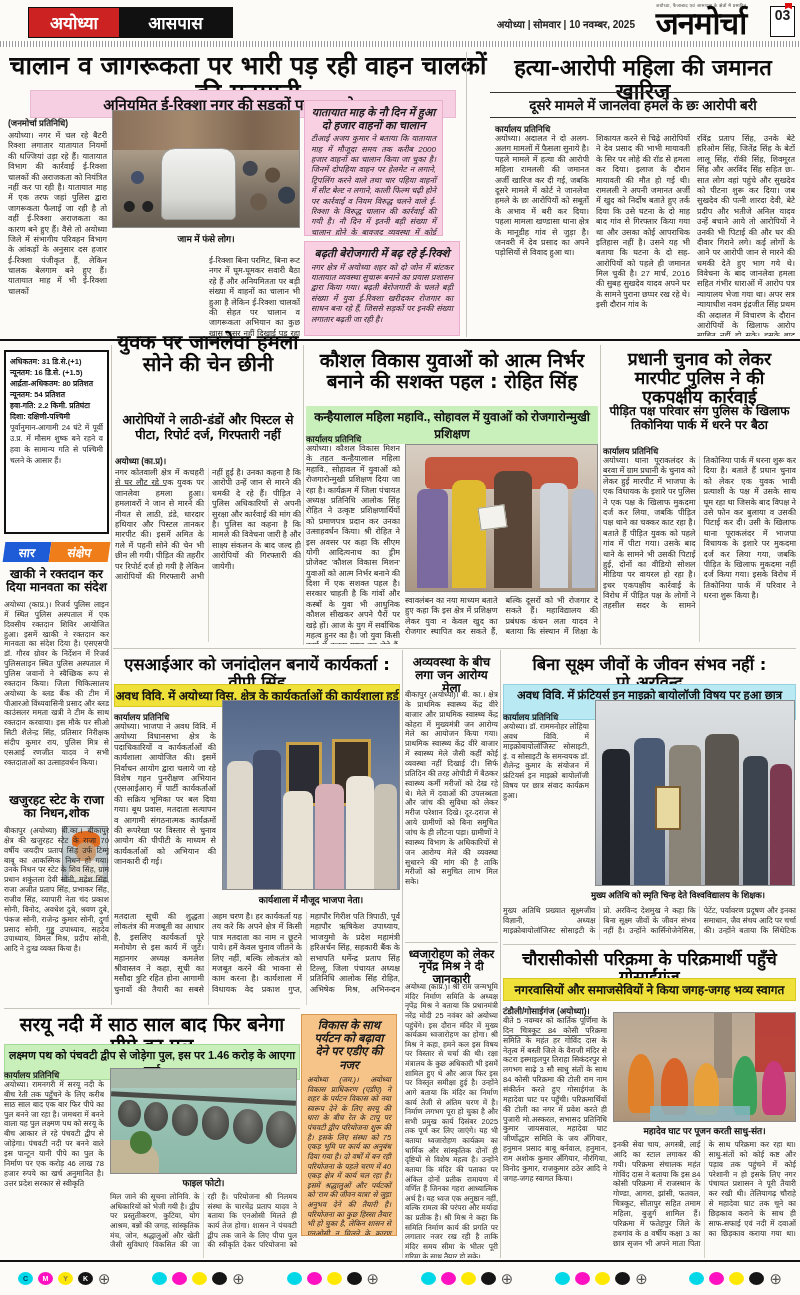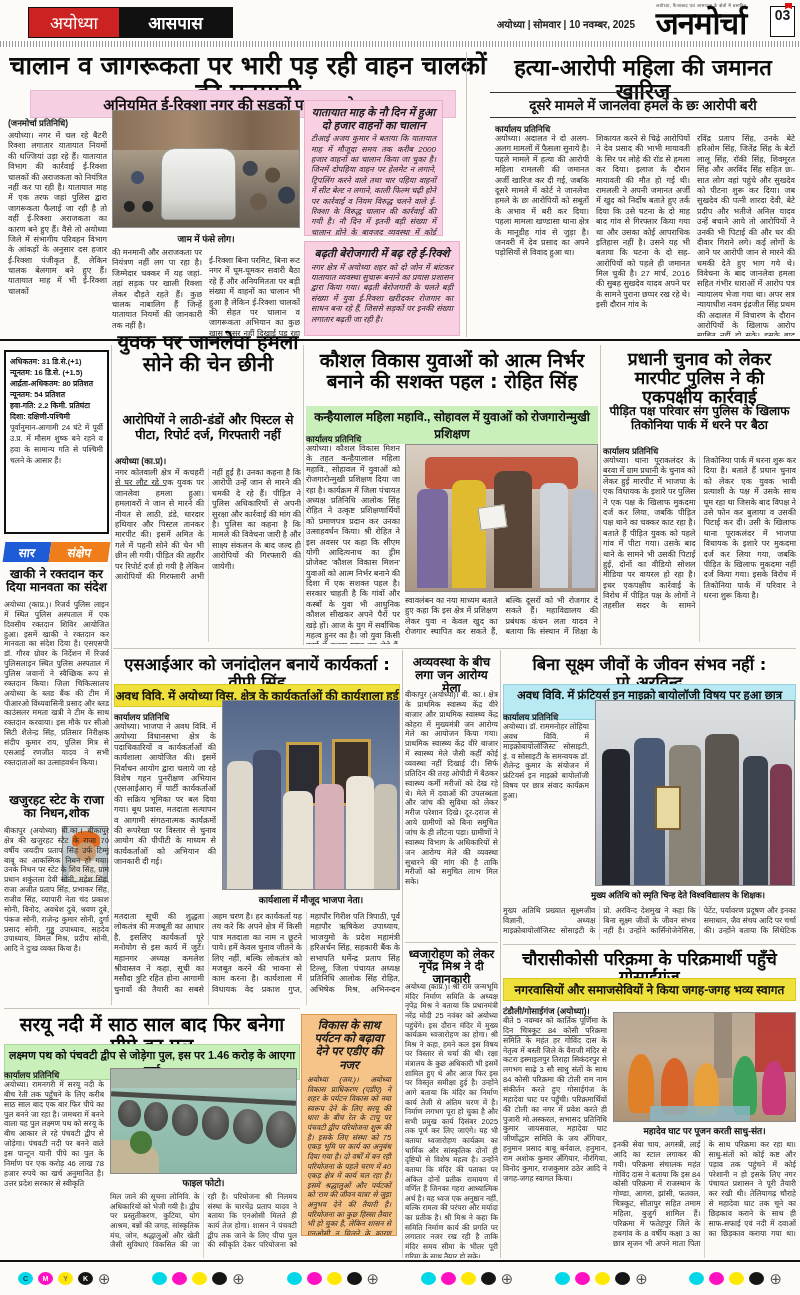--- a/index.html
+++ b/index.html
@@ -27,21 +27,21 @@
   font-size:7px;font-weight:bold;margin-right:5px}
 .reg{font-size:15px;color:#555;line-height:13px}
 .hatch{background:repeating-linear-gradient(90deg,#9a9a9a 0,#9a9a9a 1px,#fff 1px,#fff 3px)}
 </style>
 </head>
 <body>
 
 <div class="page">
 
   <div class="abs" style="left:28px;top:7px;width:205px;height:31px;border:1px solid #111;display:flex">
-    <div style="background:#cc2222;color:#fff;font-weight:normal;font-size:17px;flex:0 0 90px;display:flex;align-items:center;justify-content:center">
+    <div style="background:#cc2222;color:#fff;font-weight:bold;font-size:17px;flex:0 0 90px;display:flex;align-items:center;justify-content:center">
       <span>अयोध्या</span>
     </div>
     <div style="background:#111;color:#fff;font-weight:bold;font-size:17px;flex:1;display:flex;align-items:center;justify-content:center">
       <span>आसपास</span>
     </div>
   </div>
 
   <div class="abs" style="left:455px;top:17px;width:180px;font-size:10px;font-weight:bold;color:#222;text-align:right">अयोध्या | सोमवार | 10 नवम्बर, 2025</div>
 
   <div class="abs" style="left:633px;top:2px;width:136px;text-align:center">
@@ -66,21 +66,20 @@
 
   <div class="ph" style="left:112px;top:110px;width:188px;height:118px">
     <div style="position:absolute;inset:0;background:linear-gradient(180deg,#c9b69d 0%,#a89a86 35%,#7d7265 70%,#675e52 100%)"></div>
     <div style="position:absolute;left:0;top:0;width:100%;height:34%;background:linear-gradient(90deg,#8a6f5a,#a58a6e 40%,#7c6450 75%,#93785f)"></div>
     <div style="position:absolute;left:26%;top:32%;width:40%;height:62%;background:linear-gradient(180deg,#f2f2f0,#d8d8d4 70%,#b9b9b4);border-radius:14px 14px 5px 5px;border:1px solid #999"></div>
     <div style="position:absolute;right:2%;top:38%;width:30%;height:58%;background:radial-gradient(circle at 20% 20%,#3a3f4a 7px,transparent 8px),radial-gradient(circle at 60% 30%,#5a4a3a 7px,transparent 8px),radial-gradient(circle at 85% 60%,#2f3a4a 8px,transparent 9px),radial-gradient(circle at 35% 70%,#6a5a4a 8px,transparent 9px);opacity:.9"></div>
     <div style="position:absolute;left:2%;top:45%;width:22%;height:50%;background:radial-gradient(circle at 50% 25%,#44506a 6px,transparent 7px),radial-gradient(circle at 30% 75%,#222 5px,transparent 6px),radial-gradient(circle at 75% 75%,#222 5px,transparent 6px)"></div>
   </div>
   <div class="abs cap" style="left:112px;top:232px;width:188px">जाम में फंसे लोग।</div>
 
-  <div class="abs bt" style="left:112px;top:248px;width:90px;height:88px;overflow:hidden">की मनमानी और अराजकता पर नियंत्रण नहीं लग पा रहा है। जिम्मेदार चक्कर में यह जहां-तहां सड़क पर खाली रिक्शा लेकर दौड़ते रहते हैं। कुछ चालक नाबालिग हैं जिन्हें यातायात नियमों की जानकारी तक नहीं है।</div>
   <div class="abs bt" style="left:209px;top:256px;width:91px;height:88px;overflow:hidden">ई-रिक्शा बिना परमिट, बिना रूट नगर में घूम-घूमकर सवारी बैठा रहे हैं और अनियमितता पर बड़ी संख्या में वाहनों का चालान भी हुआ है लेकिन ई-रिक्शा चालकों की सेहत पर चालान व जागरूकता अभियान का कुछ खास असर नहीं दिखाई पड़ रहा है।</div>
 
   <div class="abs pinkbox" style="left:304px;top:100px;width:139px;height:136px;overflow:hidden">
     <div class="t">यातायात माह के नौ दिन में हुआ दो हजार वाहनों का चालान</div>
     <div class="x">टीआई अजय कुमार ने बताया कि यातायात माह में मौजूदा समय तक करीब 2000 हजार वाहनों का चालान किया जा चुका है। जिनमें दोपहिया वाहन पर हेलमेट न लगाने, ट्रिपलिंग करने वाले तथा चार पहिया वाहनों में सीट बेल्ट न लगाने, काली फिल्म चढ़ी होने पर कार्रवाई व नियम विरुद्ध चलने वाले ई-रिक्शा के विरुद्ध चालान की कार्रवाई की गयी है। नौ दिन में इतनी बड़ी संख्या में चालान होने के बावजूद व्यवस्था में कोई सुधार नहीं दिखाई दे रहा है। यातायात माह में ट्रैफिक नियमों के प्रति वाहन चालकों को जागरूक करने का अभियान चलाया जा रहा है।</div>
   </div>
   <div class="abs pinkbox" style="left:304px;top:241px;width:156px;height:95px;overflow:hidden">
     <div class="t">बढ़ती बेरोजगारी में बढ़ रहे ई-रिक्शे</div>
     <div class="x">नगर क्षेत्र में अयोध्या शहर को दो जोन में बांटकर यातायात व्यवस्था सुचारू बनाने का प्रयास प्रशासन द्वारा किया गया। बढ़ती बेरोजगारी के चलते बड़ी संख्या में युवा ई-रिक्शा खरीदकर रोजगार का साधन बना रहे हैं, जिससे सड़कों पर इनकी संख्या लगातार बढ़ती जा रही है।</div>
   </div>

